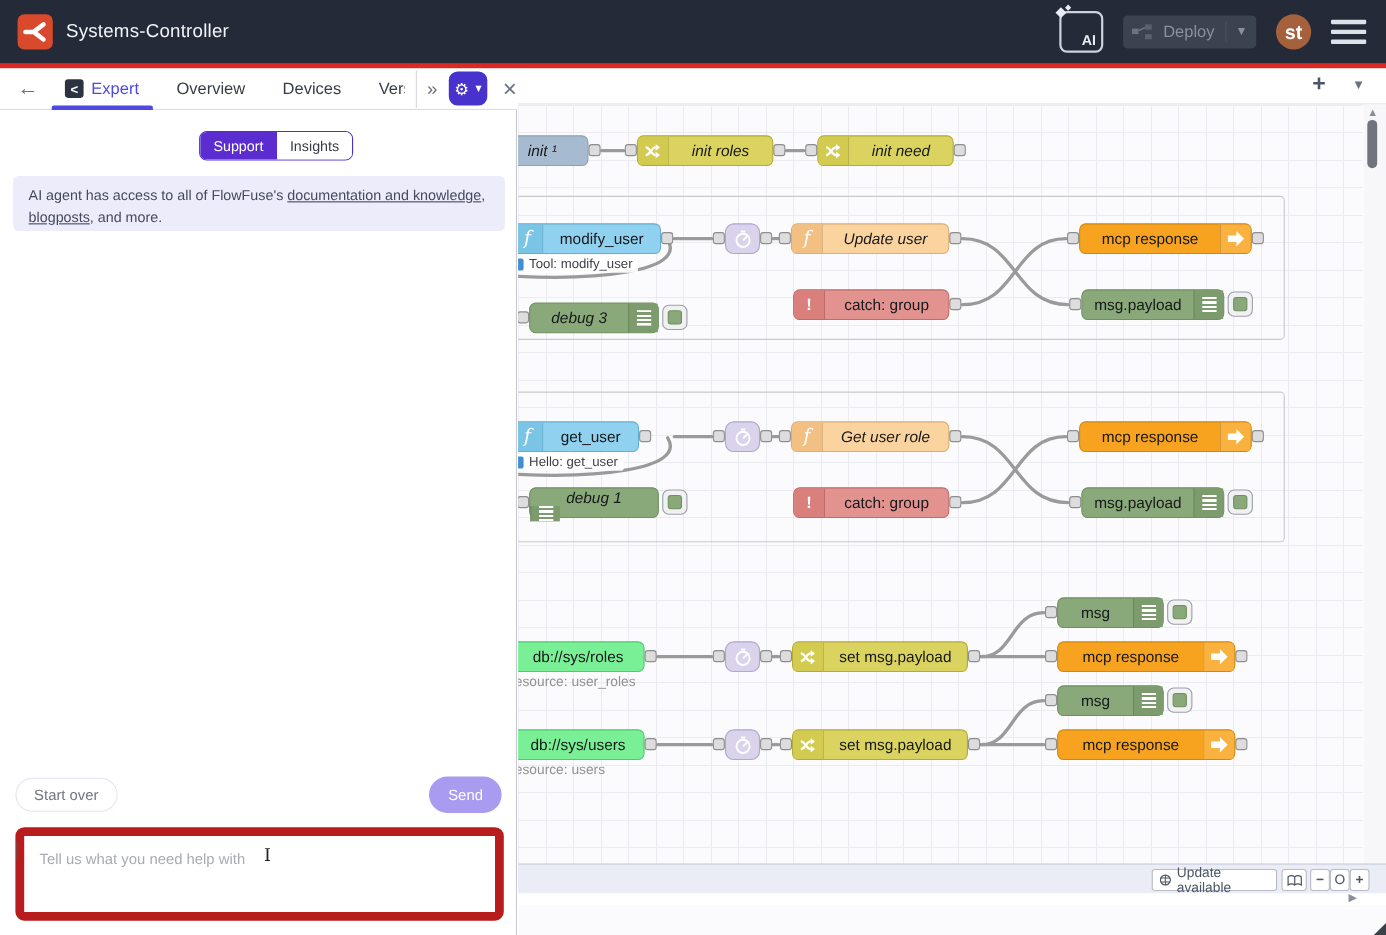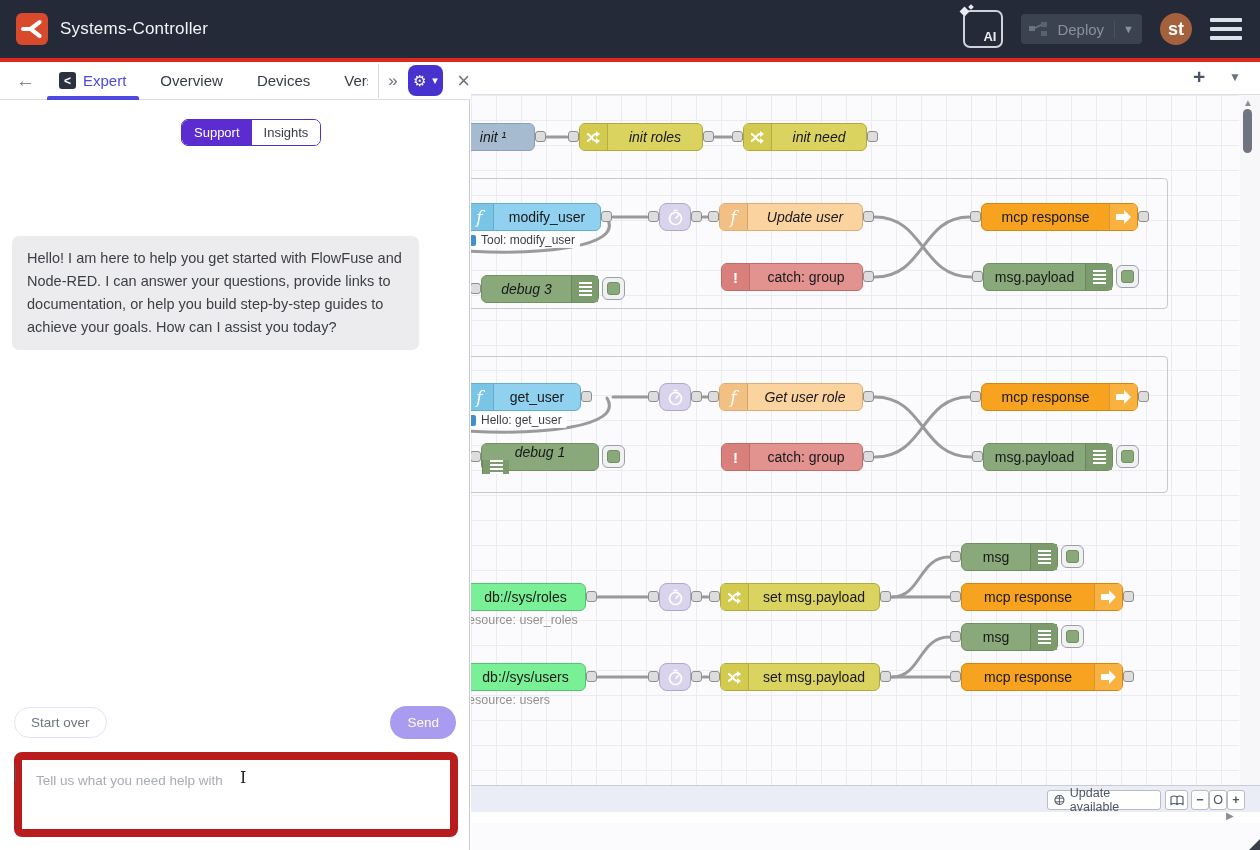--- a/index.html
+++ b/index.html
@@ -165,22 +165,22 @@
       <span class="c">▾</span>
     </div>
     <span class="pclose">×</span>
   </div>
 
   <div class="segwrap">
     <span class="seg on">Support</span>
     <span class="seg off">Insights</span>
   </div>
 
-
-  <div class="bubble">Hello! I am here to help you get started with FlowFuse and Node-RED. I can answer your questions, provide links to documentation, or help you build step-by-step guides to achieve your goals. How can I assist you today?</div>
+  <div class="infobox"><span>AI agent has access to all of FlowFuse's </span><a>documentation and knowledge</a><span>, </span><a>blogposts</a><span>, and more.</span></div>
+
 
   <div class="startover">Start over</div>
   <div class="sendbtn">Send</div>
 
   <textarea class="chatinput" placeholder="Tell us what you need help with" style=""></textarea>
   <div class="caretline"></div>
   <div class="ibeam">I</div>
 </div>
 <div class="splitdots">
     <i></i>

